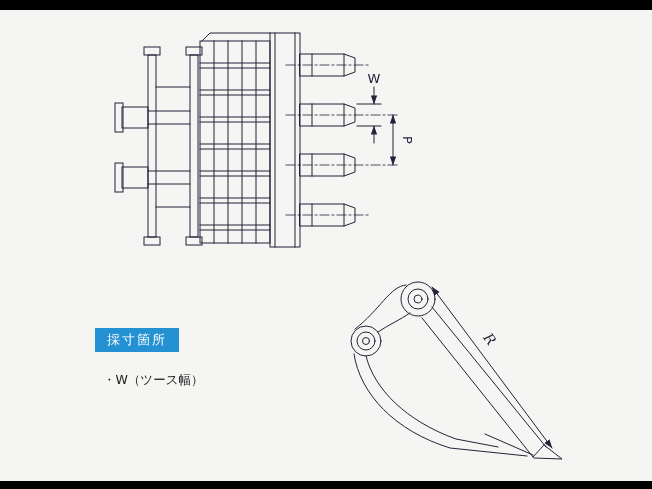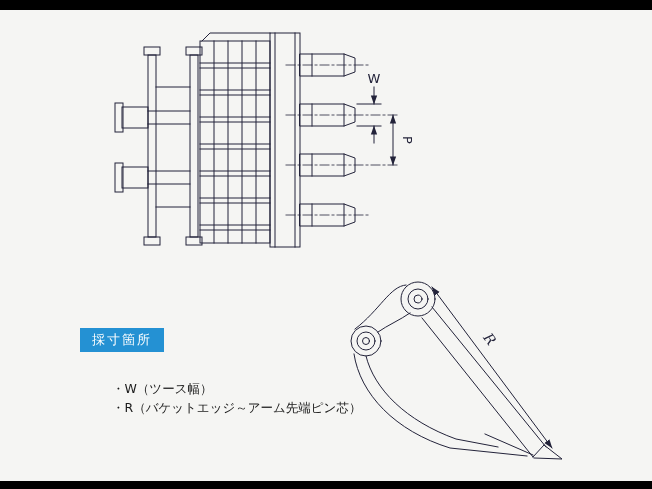--- a/index.html
+++ b/index.html
@@ -21,29 +21,29 @@
   svg .ink { stroke:#23233a; fill:none; stroke-width:1; stroke-linecap:square; }
   svg text { stroke:none; fill:#23233a; }
   .cl { stroke-dasharray:9 3 2 3; stroke-width:0.8; }
   .dim { font-size:13px; font-family:"DejaVu Sans","Liberation Sans",sans-serif; }
   .dim-r { font-size:14px; font-style:italic; font-family:"DejaVu Serif","Liberation Serif",serif; }
 
   .top-view  { left:100px; top:25px;  width:340px; height:235px; }
   .side-view { left:330px; top:258px; width:250px; height:220px; }
 
   .legend-title {
-    position:absolute; left:80px; top:328px;
+    position:absolute; left:95px; top:328px;
     background:#2491d3; color:#ffffff;
     font-size:13px; line-height:15px;
     padding:4px 12px 5px; letter-spacing:2px;
     white-space:nowrap;
   }
   .legend-items {
     position:absolute; left:95px; top:362px;
-    margin:17px; padding:0; list-style:none;
+    margin:8px; padding:0; list-style:none;
     font-size:12.5px; color:#1b1b1b; line-height:19px;
     white-space:nowrap;
   }
 </style>
 </head>
 <body>
 
 <div class="stage">
   <div class="bar top"></div>
   <div class="bar bottom"></div>
@@ -185,15 +185,14 @@
         <line x1="102" y1="29" x2="222" y2="190" marker-start="url(#arrow)" marker-end="url(#arrow)"></line>
         <text transform="translate(156 84) rotate(53)" text-anchor="middle" class="dim-r">R</text>
       </g>
     </g>
   </svg>
 
   <div class="legend-title">採寸箇所</div>
 
   <ul class="legend-items">
     <li>・W（ツース幅）</li>
-    <li>・R（バケットエッジ～アーム先端ピン芯）</li>
   </ul>
 </div>
 
 </body></html>

